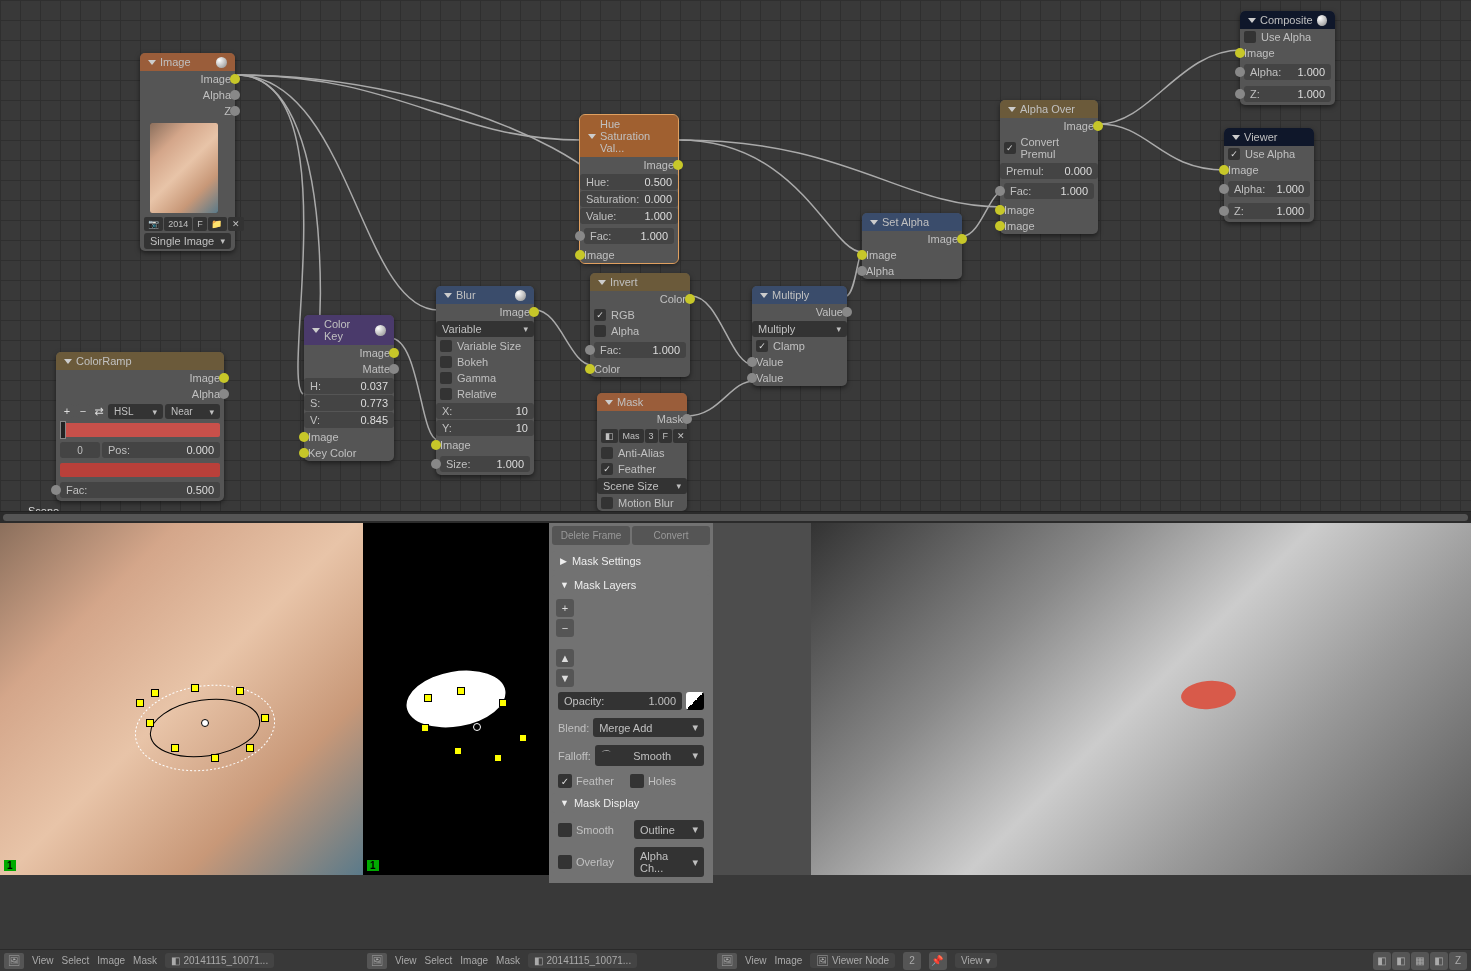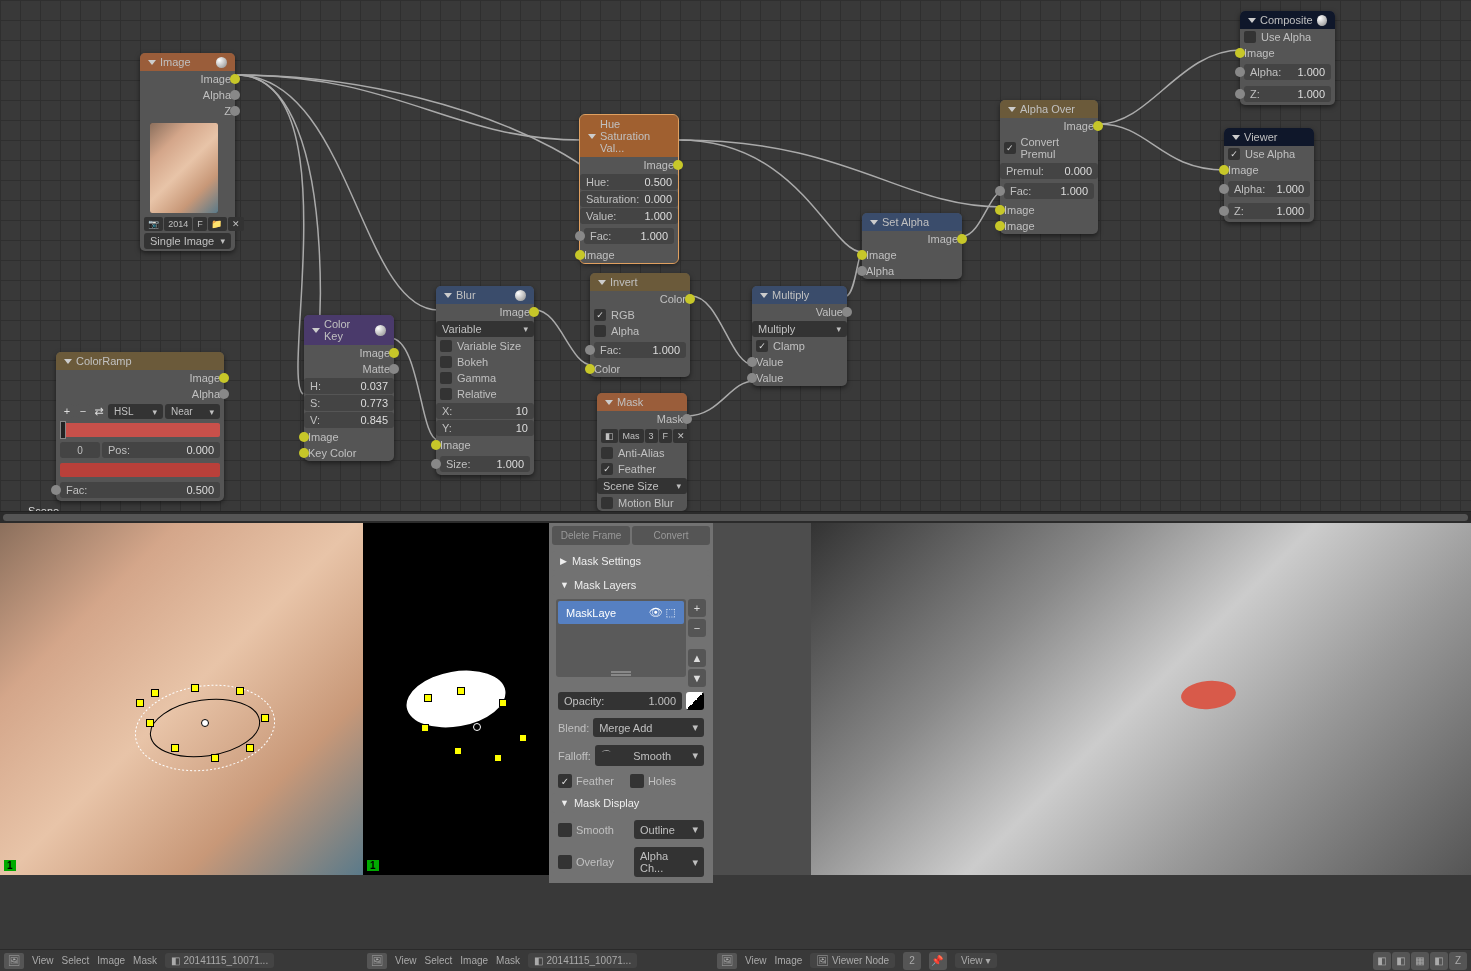--- a/index.html
+++ b/index.html
@@ -547,28 +547,20 @@
     <div class="mask-settings">
       <div class="panel-hdr">
           <span class="tri">▶</span>
           <span>Mask Settings</span>
         </div>
       <div class="panel-hdr">
           <span class="tri">▼</span>
           <span>Mask Layers</span>
         </div>
       <div style="display:flex;gap:2px;padding:0 4px">
-        <div class="list-box" style="flex:1">
-          <div class="list-item">
-            <span>MaskLaye</span>
-            <span style="margin-left:auto">👁</span>
-            <span>⬚</span>
-          </div>
-          <div style="position:absolute;bottom:4px;left:50%;transform:translateX(-50%);width:20px;height:2px;background:#888;box-shadow:0 3px 0 #888"></div>
-        </div>
         <div style="display:flex;flex-direction:column;gap:2px">
           <span class="sq-btn">+</span>
           <span class="sq-btn">−</span>
           <span style="height:8px"></span>
           <span class="sq-btn">▲</span>
           <span class="sq-btn">▼</span>
         </div>
       </div>
       <div class="prop-row">
         <div class="num">

